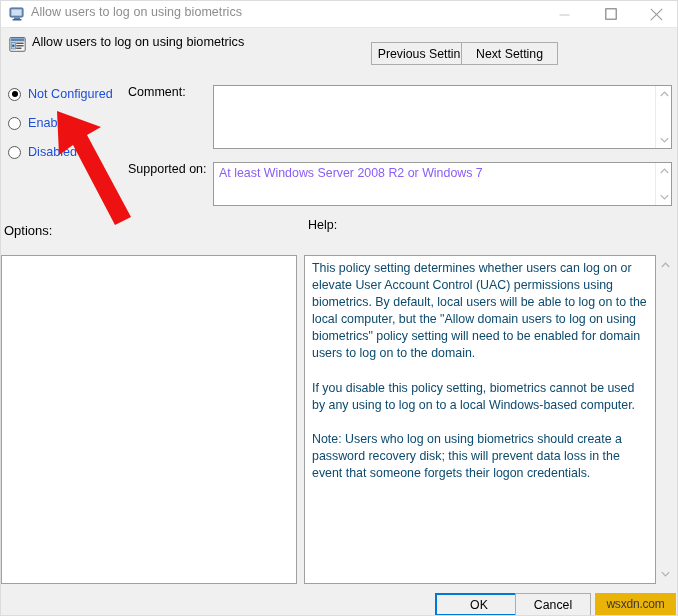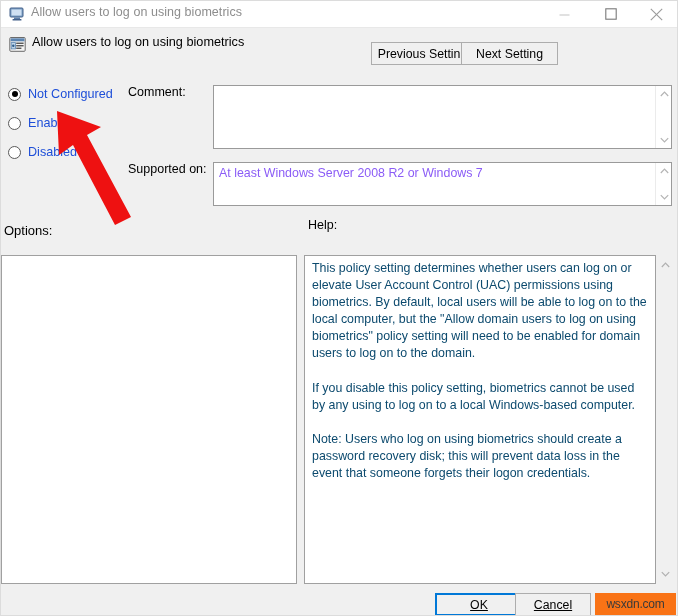--- a/index.html
+++ b/index.html
@@ -236,36 +236,35 @@
     top: 592px;
     height: 23px;
     background: #f0f0f0;
     border: 1px solid #adadad;
     font-family: "Liberation Sans", sans-serif;
     font-size: 12.3px;
     color: #000;
     padding: 0;
     cursor: default;
     box-sizing: border-box;
-    text-decoration: underline;
   }
   .btn-ok {
     left: 434px; width: 88px;
     border: 1px solid #0078d7;
     outline: 1px solid #0078d7;
     outline-offset: -2px;
   }
   .btn-cancel { left: 514px; width: 76px; }
 
   
   .watermark {
     position: absolute;
     left: 594px; top: 592px;
     width: 81px; height: 22px;
-    background: #f97316;
+    background: #eab308;
     color: #3a3a3a;
     font-size: 12px;
     display: flex;
     align-items: center;
     justify-content: center;
     letter-spacing: -0.2px;
   }
 
   
   .annot-arrow {

